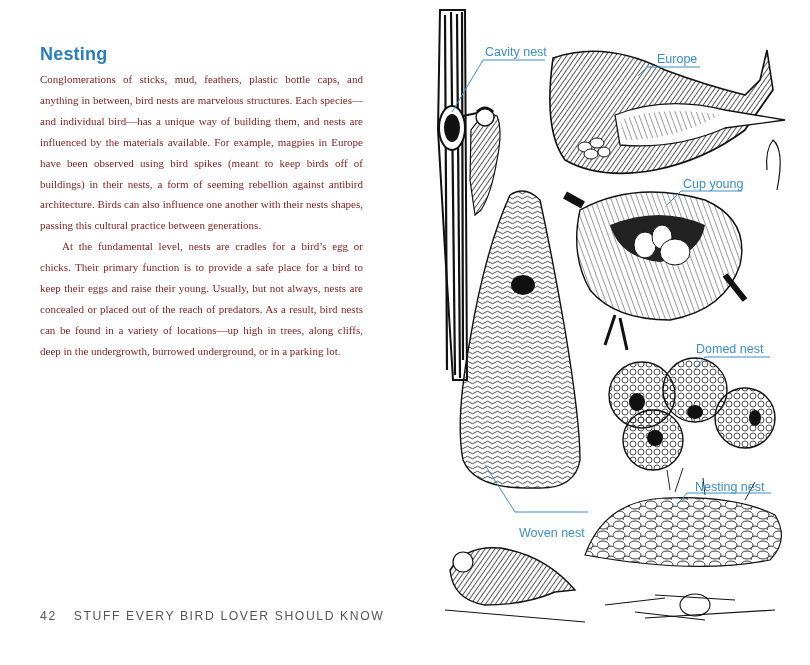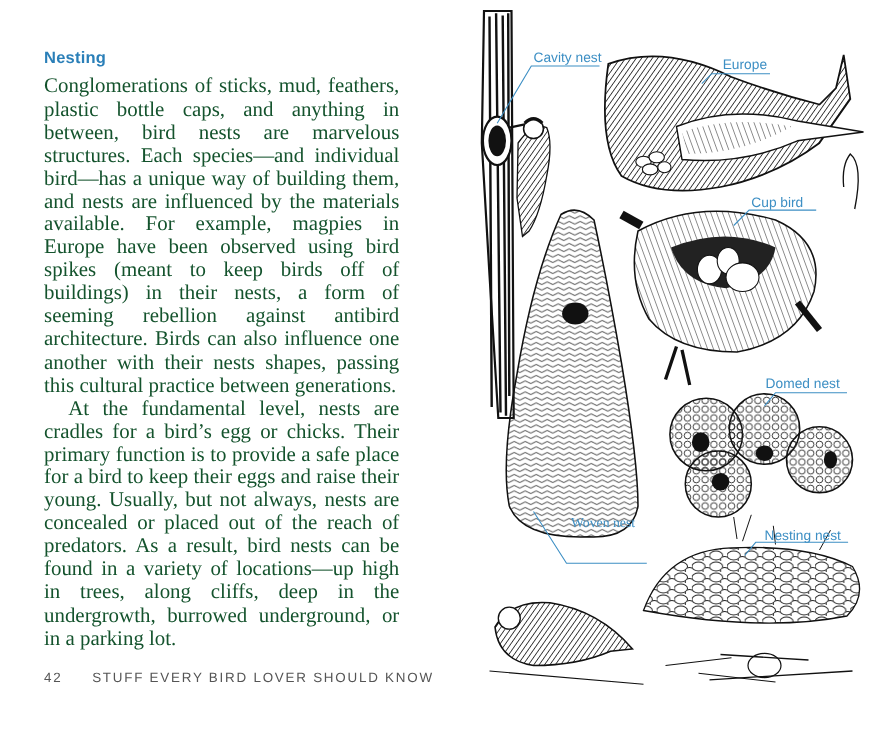--- a/index.html
+++ b/index.html
@@ -1,23 +1,23 @@
 <!DOCTYPE html>
 <html><head>
   <meta charset="utf-8">
   <style>
     html, body { margin: 0; padding: 0; background: #ffffff; }
     body { width: 810px; height: 665px; position: relative; overflow: hidden; font-family: "Liberation Serif", serif; color: #2a2a2a; }
     .page-left { position: absolute; left: 0; top: 0; width: 405px; height: 665px; }
-    .heading { position: absolute; left: 40px; top: 44px; font-family: "Liberation Sans", sans-serif; font-weight: bold; font-size: 15px; color: #2a7fb8; letter-spacing: 0.2px; margin: 0; }
-    .body-text { position: absolute; left: 40px; top: 69px; width: 323px; font-size: 19px; line-height: 20.9px; color: #14532d; }
+    .heading { position: absolute; left: 40px; top: 44px; font-family: "Liberation Sans", sans-serif; font-weight: bold; font-size: 18px; color: #2a7fb8; letter-spacing: 0.2px; margin: 0; }
+    .body-text { position: absolute; left: 40px; top: 69px; width: 323px; font-size: 11px; line-height: 20.9px; color: #7f1d1d; }
     .body-text p { margin: 0; text-align: justify; text-align-last: left; hyphens: none; }
     .body-text p.indent { text-indent: 22px; }
     .footer { position: absolute; left: 40px; top: 609px; font-family: "Liberation Sans", sans-serif; font-size: 12.2px; letter-spacing: 1.6px; color: #555; }
-    .footer .pnum { margin-right: 22px; text-align: right; }
+    .footer .pnum { margin-right: 12px; text-align: right; }
     .page-right { position: absolute; left: 405px; top: 0; width: 405px; height: 517px; }
     .illus { position: absolute; left: 0; top: 0; width: 405px; height: 665px; }
     .label { position: absolute; font-family: "Liberation Sans", sans-serif; font-size: 12.5px; color: #3d8fc4; white-space: nowrap; line-height: 14px; }
   </style>
 </head>
 <body>
 
 <div class="page-left">
   <h1 class="heading">Nesting</h1>
   <div class="body-text">
@@ -125,17 +125,17 @@
       <path d="M233 76 L242 67 L295 67"></path>
       <path d="M262 205 L276 191 L337 191"></path>
       <path d="M290 369 L300 357 L365 357"></path>
       <path d="M80 465 L110 512 L183 512"></path>
       <path d="M272 505 L282 493 L366 493"></path>
     </g>
   </svg>
 
   <span class="label" style="left:80px; top:45px;">Cavity nest</span>
   <span class="label" style="left:252px; top:52px;">Europe</span>
-  <span class="label" style="left:278px; top:177px;">Cup bird</span>
+  <span class="label" style="left:278px; top:177px;">Cup young</span>
   <span class="label" style="left:291px; top:342px;">Domed nest</span>
-  <span class="label" style="left:114px; top:468px;font-family:Liberation Serif, serif;">Woven nest</span>
+  <span class="label" style="left:114px; top:526px;">Woven nest</span>
   <span class="label" style="left:290px; top:480px;">Nesting nest</span>
 </div>
 
 </body></html>

